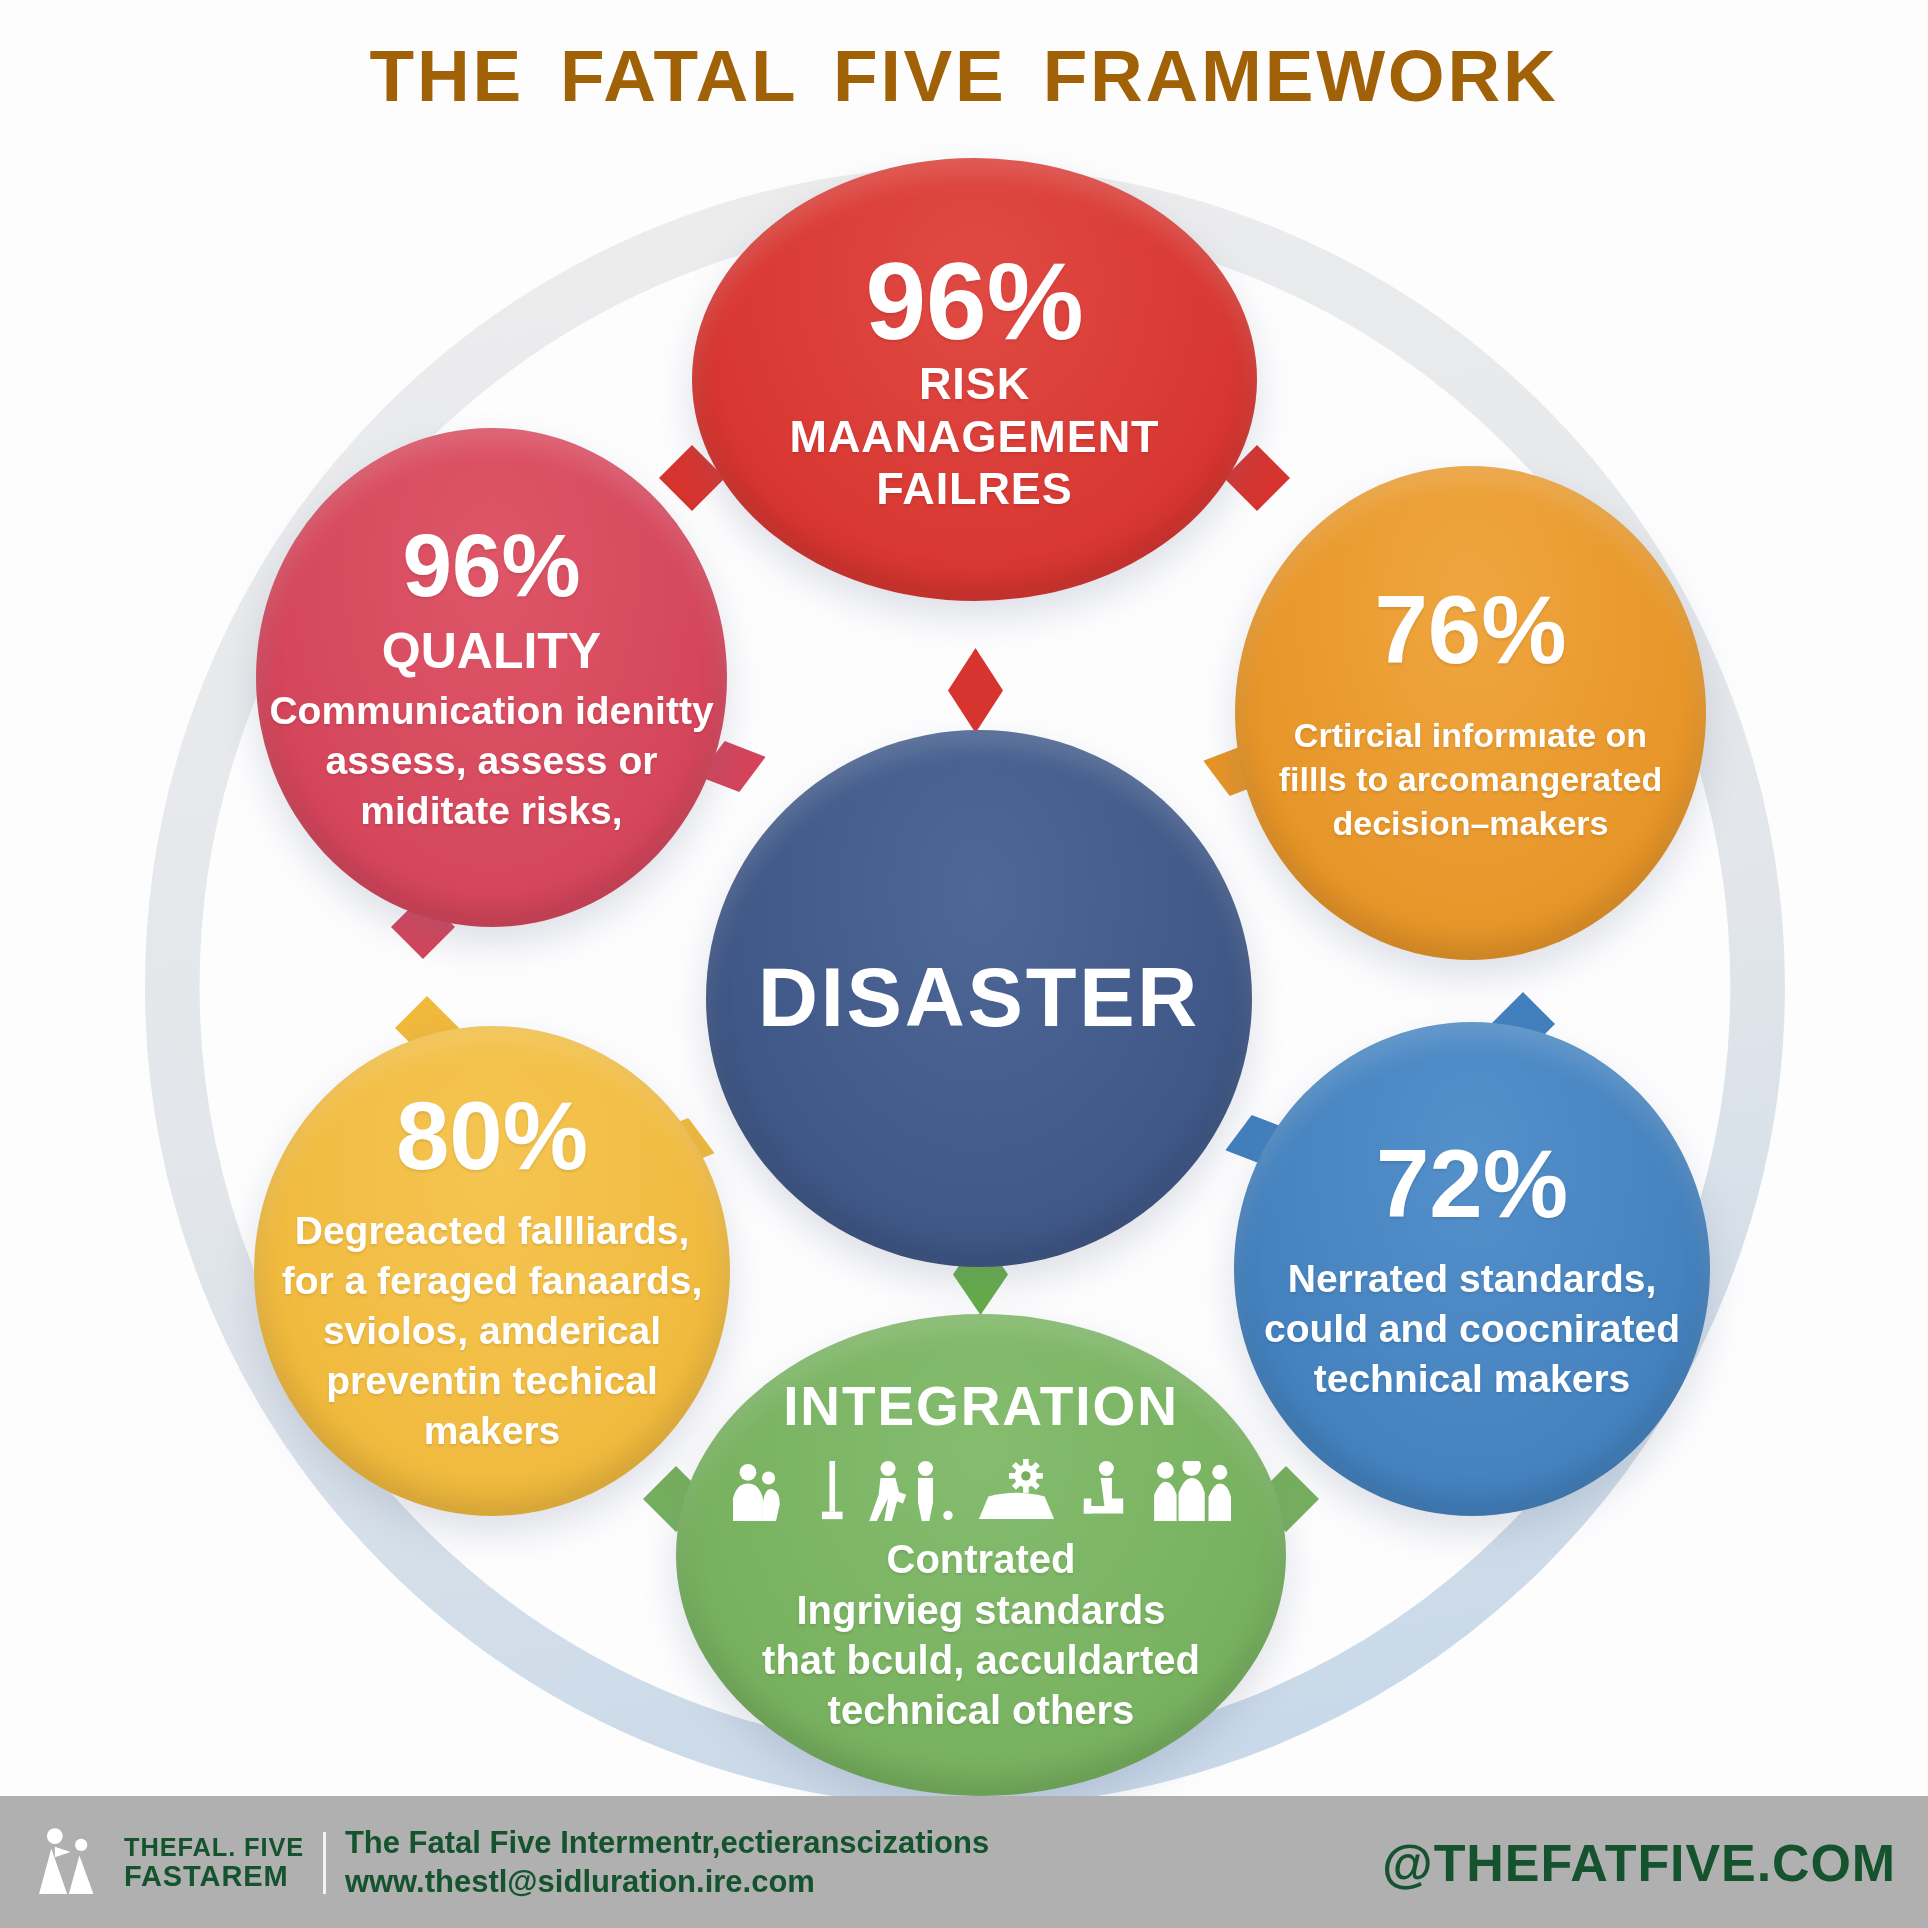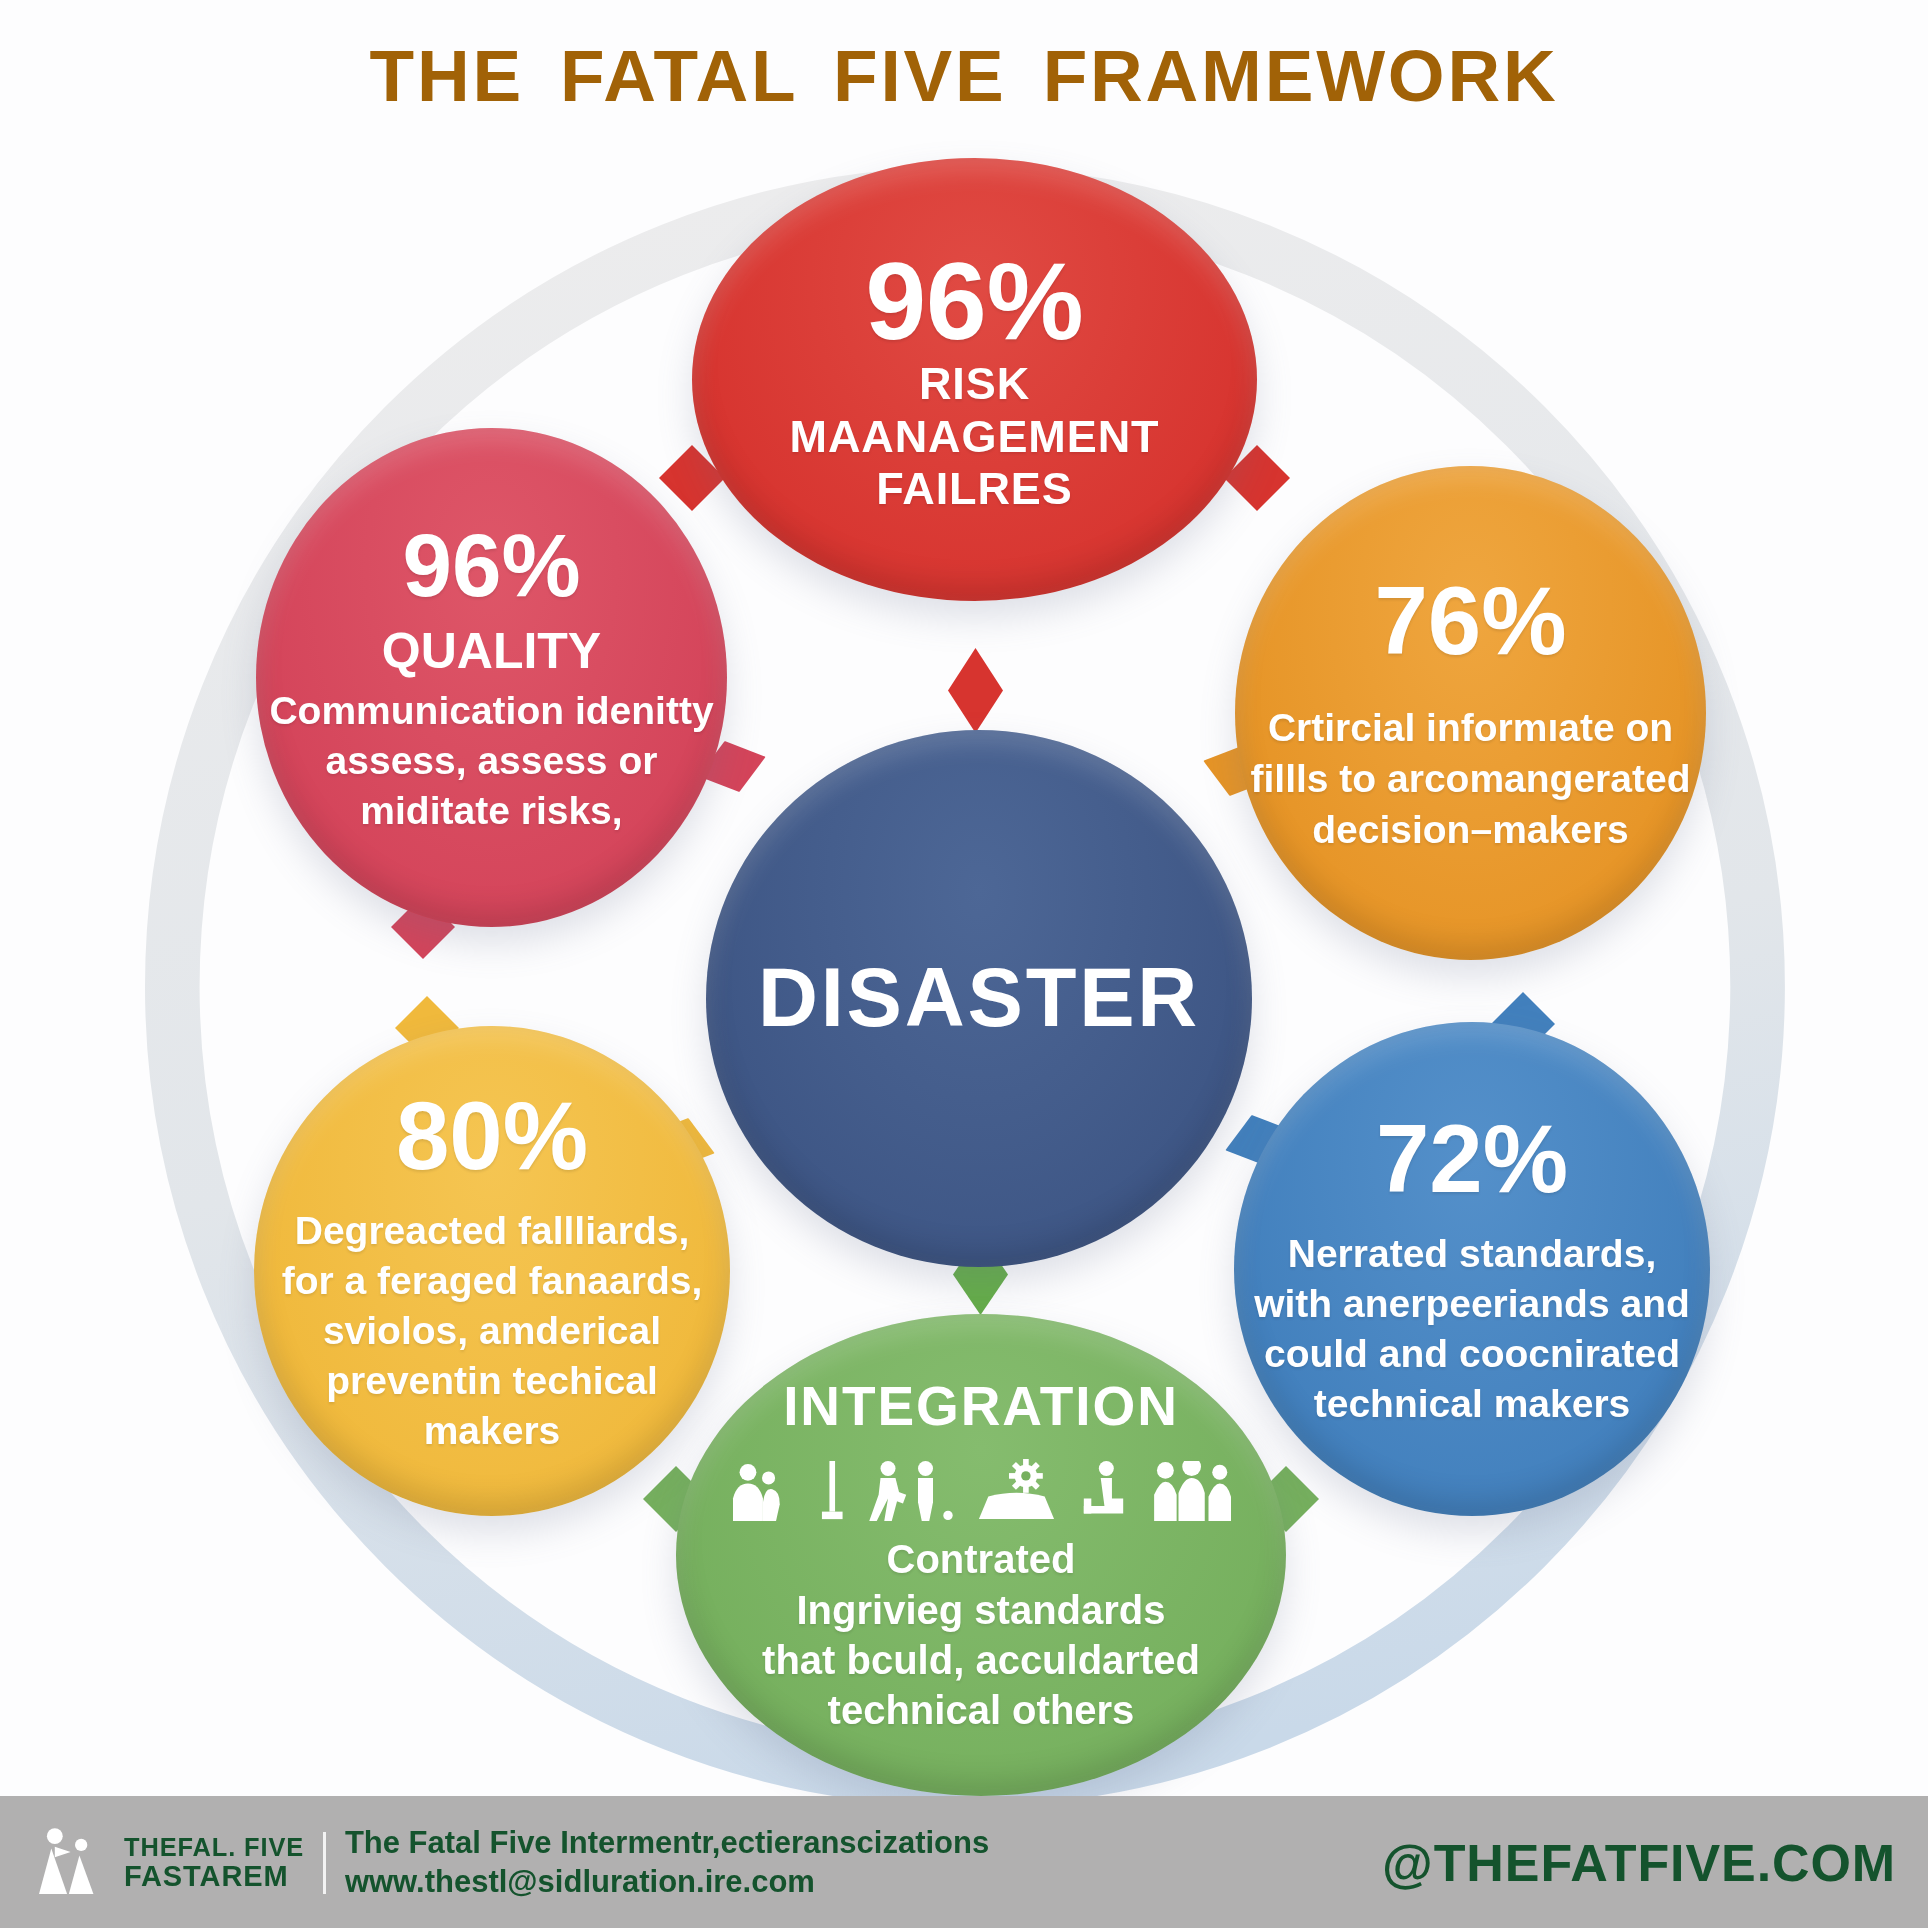--- a/index.html
+++ b/index.html
@@ -28,21 +28,21 @@
 
   #bubble-quality{left:256px;top:428px;width:471px;height:499px;
      background:radial-gradient(ellipse at 50% 28%,#de5668 0%,#d4445a 75%);}
   #bubble-quality .pct{font-size:89px;}
   #bubble-quality .bhead{font-size:50px;font-weight:800;margin-top:9.4px;}
   #bubble-quality .blines{font-size:39px;font-weight:600;line-height:1.28;margin-top:5.6px;}
 
   #bubble-critical{left:1235px;top:466px;width:471px;height:494px;
      background:radial-gradient(ellipse at 50% 28%,#efa63f 0%,#e69426 75%);}
   #bubble-critical .pct{font-size:96px;}
-  #bubble-critical .blines{font-size:39px;font-weight:600;line-height:1.3;margin-top:32px;}
+  #bubble-critical .blines{font-size:34px;font-weight:600;line-height:1.3;margin-top:32px;}
 
   #bubble-degraded{left:254px;top:1026px;width:476px;height:490px;
      background:radial-gradient(ellipse at 50% 28%,#f5c552 0%,#f0b93c 75%);}
   #bubble-degraded .pct{font-size:96px;}
   #bubble-degraded .blines{font-size:39px;font-weight:600;line-height:1.28;margin-top:19px;}
 
   #bubble-narrated{left:1234px;top:1022px;width:476px;height:494px;
      background:radial-gradient(ellipse at 50% 28%,#5490ca 0%,#4280bd 75%);}
   #bubble-narrated .pct{font-size:96px;}
   #bubble-narrated .blines{font-size:39px;font-weight:600;line-height:1.28;margin-top:19px;}
@@ -144,21 +144,20 @@
       <div>sviolos, amderical</div>
       <div>preventin techical</div>
       <div>makers</div>
     </div>
   </div>
 
   <div class="bubble" id="bubble-narrated">
     <div class="pct">72%</div>
     <div class="blines">
       <div>Nerrated standards,</div>
-      <div>with anerpeeriands and</div>
       <div>could and coocnirated</div>
       <div>technical makers</div>
     </div>
   </div>
 
   <div class="bubble" id="bubble-integration">
     <div class="bhead">INTEGRATION</div>
     <div id="icon-row">
       <svg width="70" height="58" viewBox="0 0 74 62" fill="#fff">
         <circle cx="22" cy="10" r="9"></circle>

